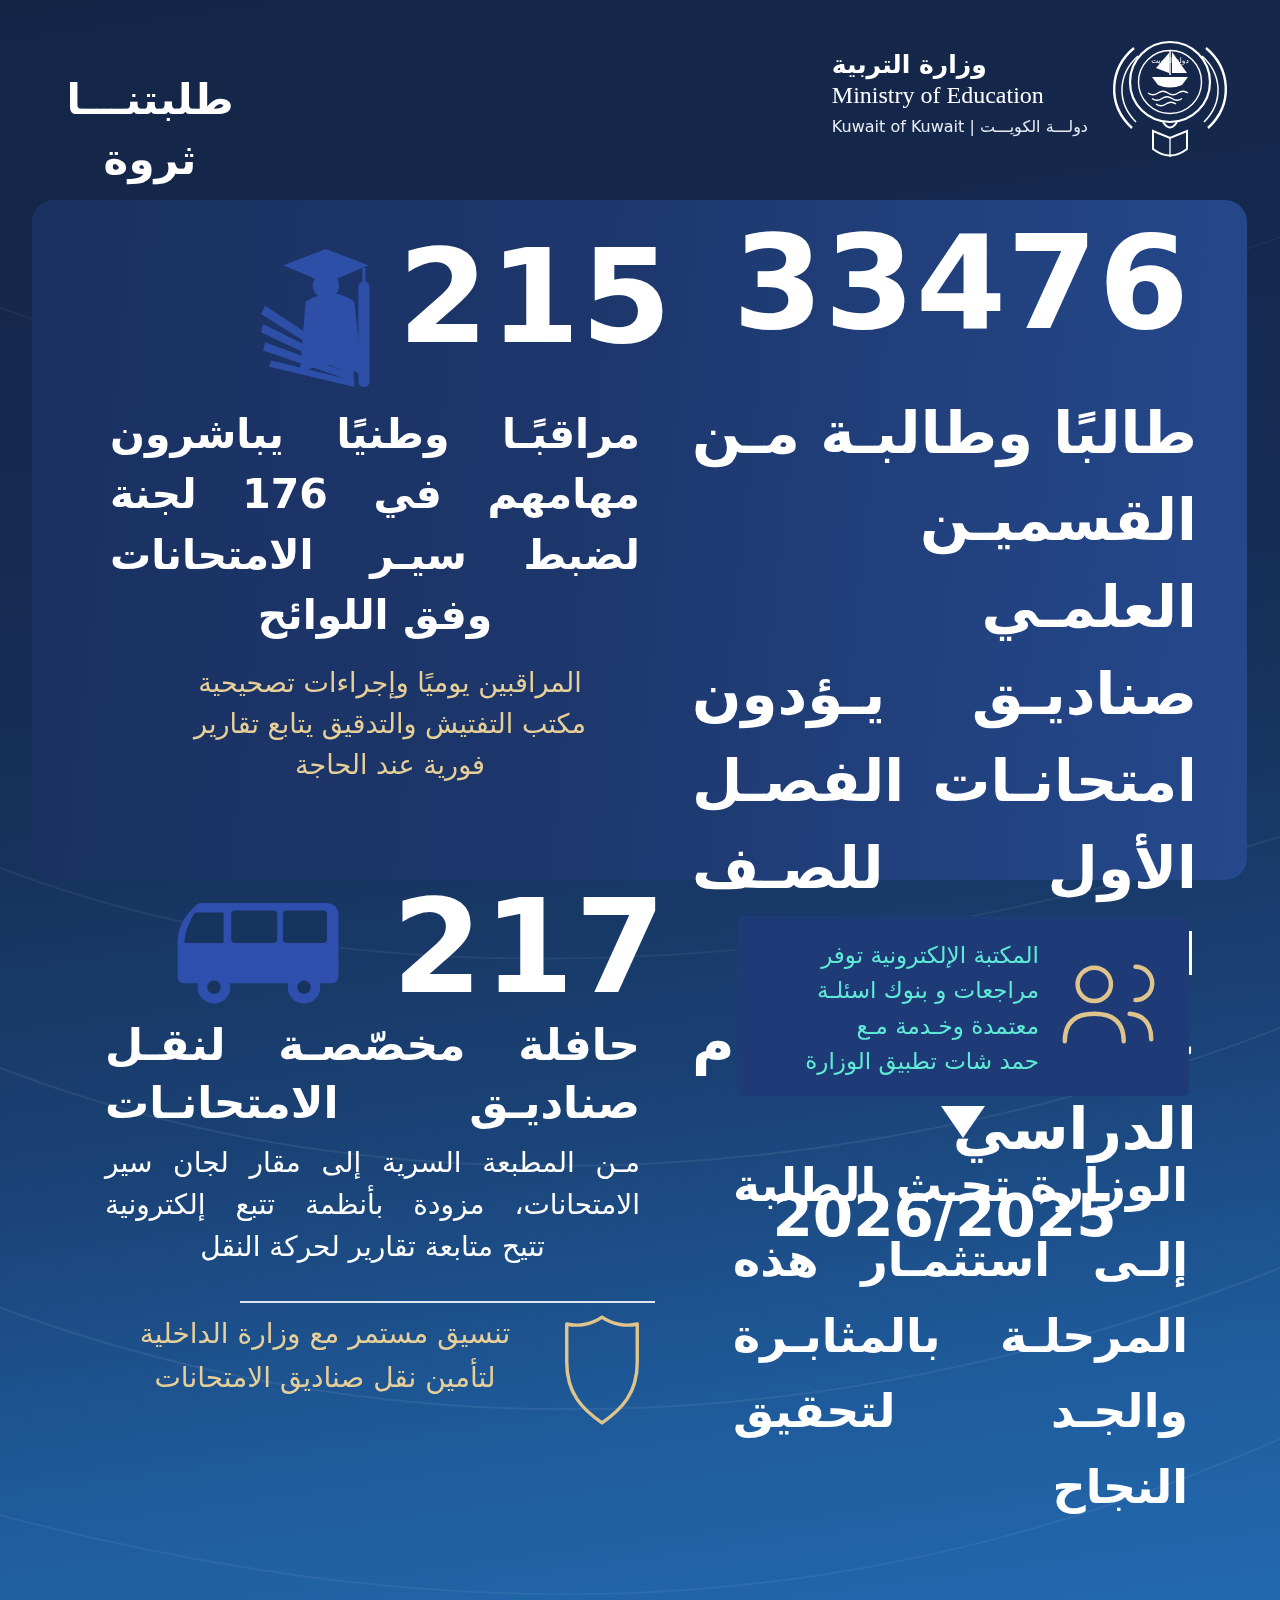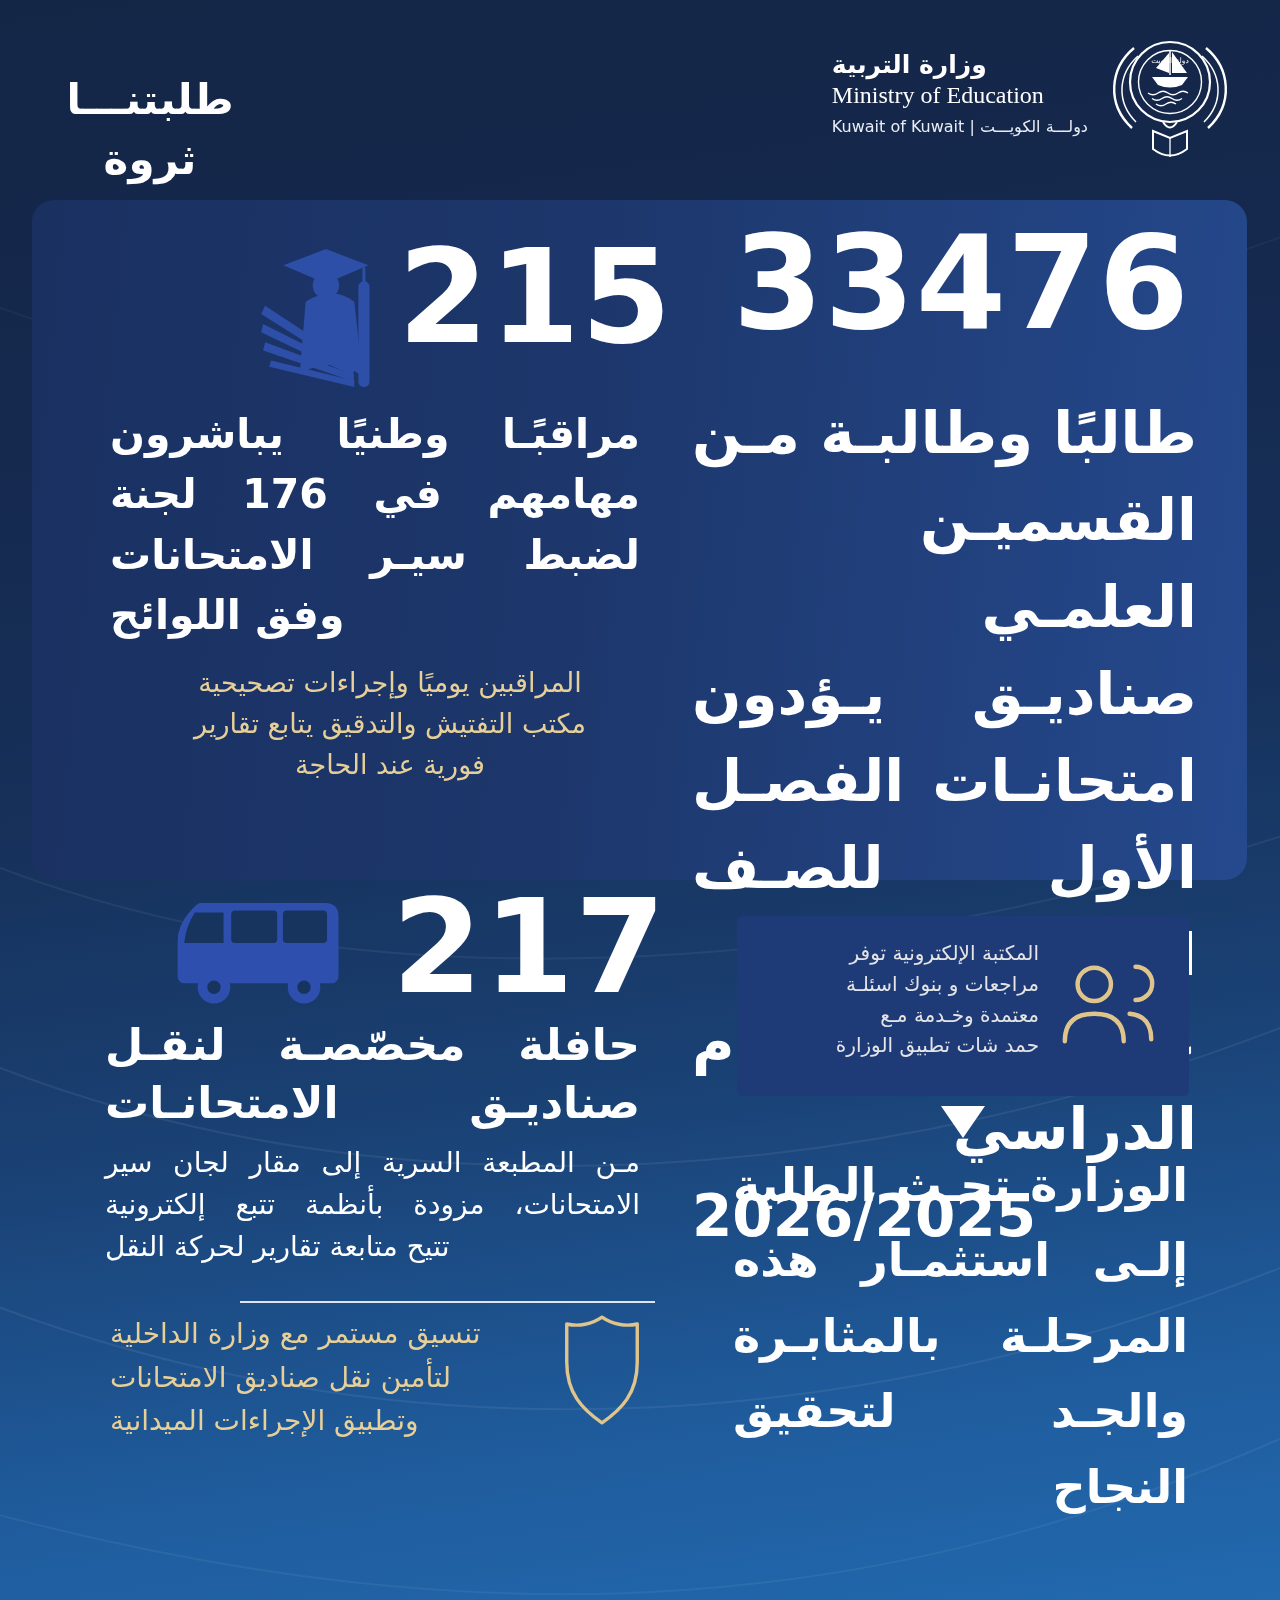--- a/index.html
+++ b/index.html
@@ -19,34 +19,34 @@
   .logo-ar{font-size:25px;font-weight:700;line-height:1.2;}
   .logo-en{font-size:24px;font-weight:400;font-family:"Liberation Serif",serif;line-height:1.3;}
   .logo-state{font-size:16px;color:#e8edf5;margin-top:6px;line-height:1.2;}
   .emblem{left:1100px;top:26px;width:140px;height:140px;}
   .big-number{font-weight:700;font-size:130px;line-height:1;letter-spacing:1px;color:#fff;white-space:nowrap;}
   .n-students{right:90px;top:218px;}
   .n-observers{left:398px;top:232px;}
   .n-buses{left:392px;top:882px;}
   .para{direction:rtl;color:#fff;font-weight:700;}
   .jl{text-align:justify;text-align-last:justify;}
-  .rl{text-align:left;}
+  .rl{text-align:center;}
   .cl{text-align:center;}
   .students-para{right:83px;top:390px;width:505px;font-size:58px;line-height:1.5;}
   .observers-para{right:640px;top:404px;width:530px;font-size:41px;line-height:1.47;}
   .note-para{right:640px;top:662px;width:500px;font-size:27px;line-height:1.52;color:#e7cf98;font-weight:400;direction:rtl;}
   .bus-title{right:640px;top:1016px;width:535px;font-size:44px;line-height:1.32;}
   .bus-desc{right:640px;top:1142px;width:535px;font-size:28px;line-height:1.5;font-weight:400;direction:rtl;color:#fff;}
   .divider{left:240px;top:1301px;width:415px;height:2px;background:rgba(255,255,255,0.85);}
   .security-para{right:740px;top:1312px;width:430px;font-size:28px;line-height:1.56;color:#e7cf98;font-weight:400;direction:rtl;}
   .grad-icon{left:255px;top:243px;width:152px;height:152px;}
   .bus-icon{left:168px;top:896px;width:182px;height:122px;}
   .shield-icon{left:555px;top:1310px;width:94px;height:120px;}
   .library-box{left:737px;top:916px;width:452px;height:180px;border-radius:6px;background:#1e3b77;}
-  .library-text{position:absolute;right:150px;top:22px;width:282px;font-size:20px;line-height:1.54;color:#e5e5e5;direction:rtl;}
+  .library-text{position:absolute;right:150px;top:22px;width:282px;font-size:23px;line-height:1.54;color:#5eead4;direction:rtl;}
   .people-icon{position:absolute;right:26px;top:36px;width:108px;height:104px;}
   .pointer{left:941px;top:1106px;width:0;height:0;border-left:22px solid transparent;border-right:22px solid transparent;border-top:32px solid #fff;}
   .closing-para{right:92px;top:1148px;width:455px;font-size:46px;line-height:1.64;}
 </style>
 </head>
 <body>
 
 <div class="poster">
 
   <svg class="arcs" viewBox="0 0 1280 1600" preserveAspectRatio="none">
@@ -154,21 +154,20 @@
   </div>
 
   <div class="abs divider"></div>
 
   <svg class="abs shield-icon" viewBox="0 0 96 120">
     <path d="M48,6 C58,13 72,16 84,13 L84,52 C84,84 68,100 48,114 C28,100 12,84 12,52 L12,13 C24,16 38,13 48,6 Z" fill="none" stroke="#dfc48c" stroke-width="3.5" stroke-linejoin="round"></path>
   </svg>
   <div class="abs security-para">
     <div class="rl">تنسيق مستمر مع وزارة الداخلية</div>
     <div class="rl">لتأمين نقل صناديق الامتحانات</div>
-    <div class="rl">وتطبيق الإجراءات الميدانية</div>
   </div>
 
   <div class="abs library-box">
     <svg class="people-icon" viewBox="0 0 110 100">
       <g fill="none" stroke="#dfc48c" stroke-width="4.5" stroke-linecap="round">
         <circle cx="40" cy="30" r="17"></circle>
         <path d="M10,88 Q10,60 40,60 Q70,60 70,88"></path>
         <path d="M82,12 a17 17 0 0 1 0,34"></path>
         <path d="M98,86 Q98,62 76,60"></path>
       </g>

